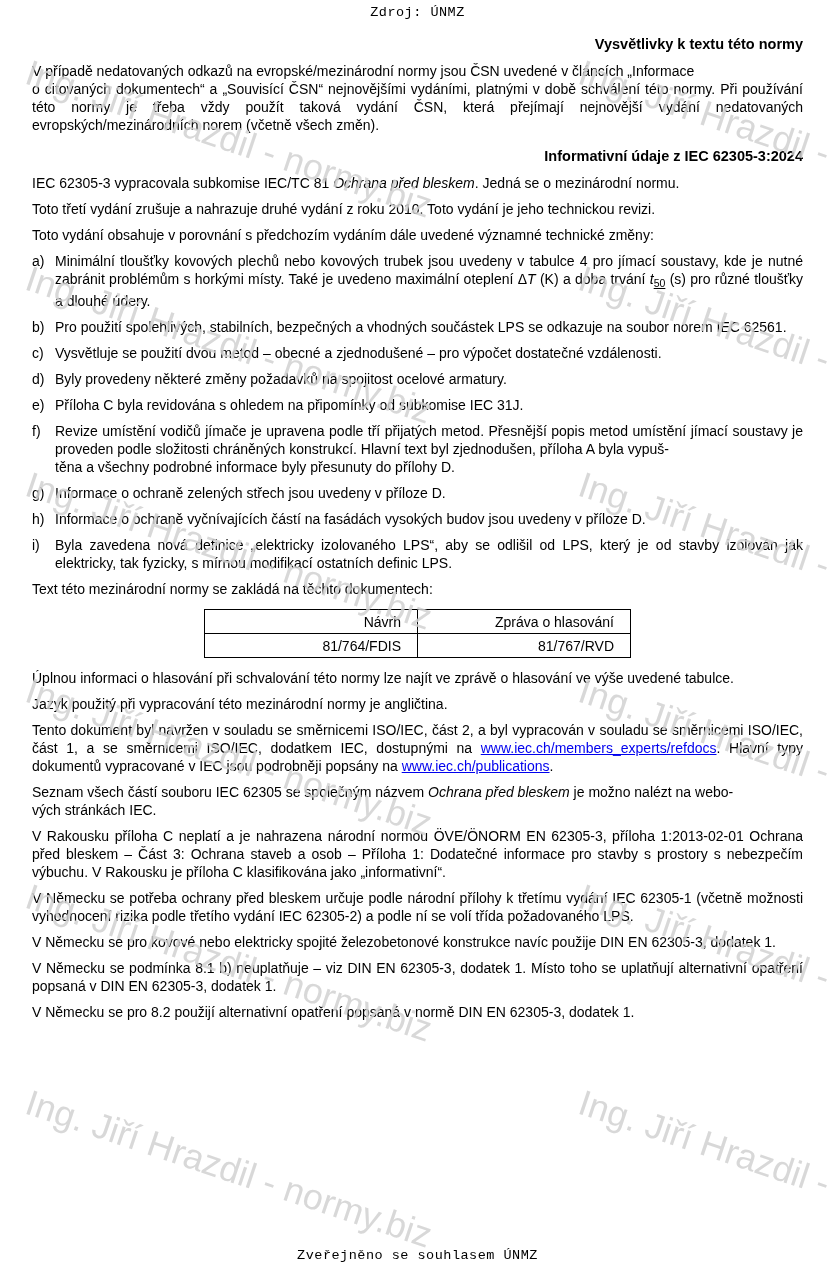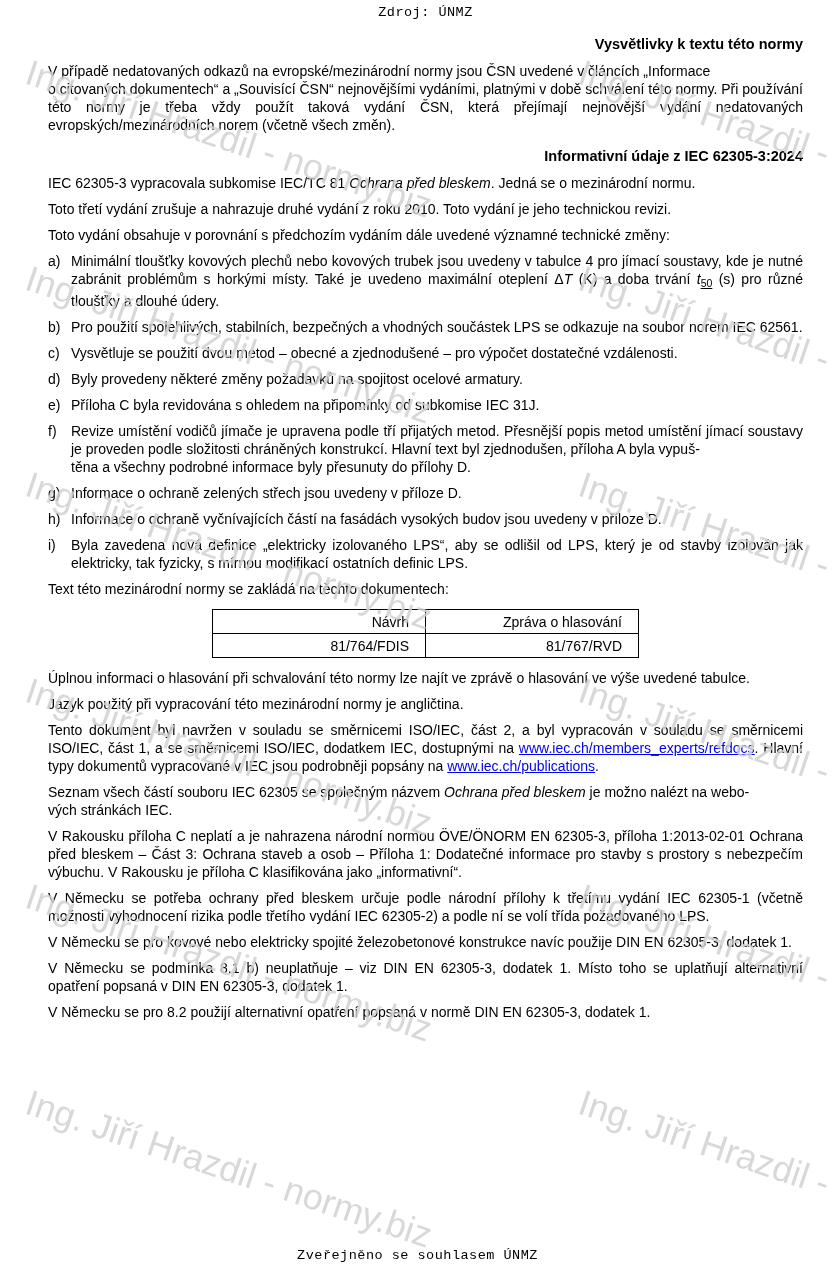--- a/index.html
+++ b/index.html
@@ -9,21 +9,21 @@
     position: relative;
     background: #ffffff;
     overflow: hidden;
     font-family: "Liberation Sans", sans-serif;
     font-size: 14px;
     line-height: 18px;
     color: #000000;
   }
   .page-content {
     position: absolute;
-    left: 48px;
+    left: 32px;
     right: 32px;
     top: 0;
     z-index: 1;
   }
   .mono-note {
     font-family: "Liberation Mono", "DejaVu Sans Mono", monospace;
     font-size: 13.5px;
     text-align: center;
     letter-spacing: 0.5px;
     margin: 0;

